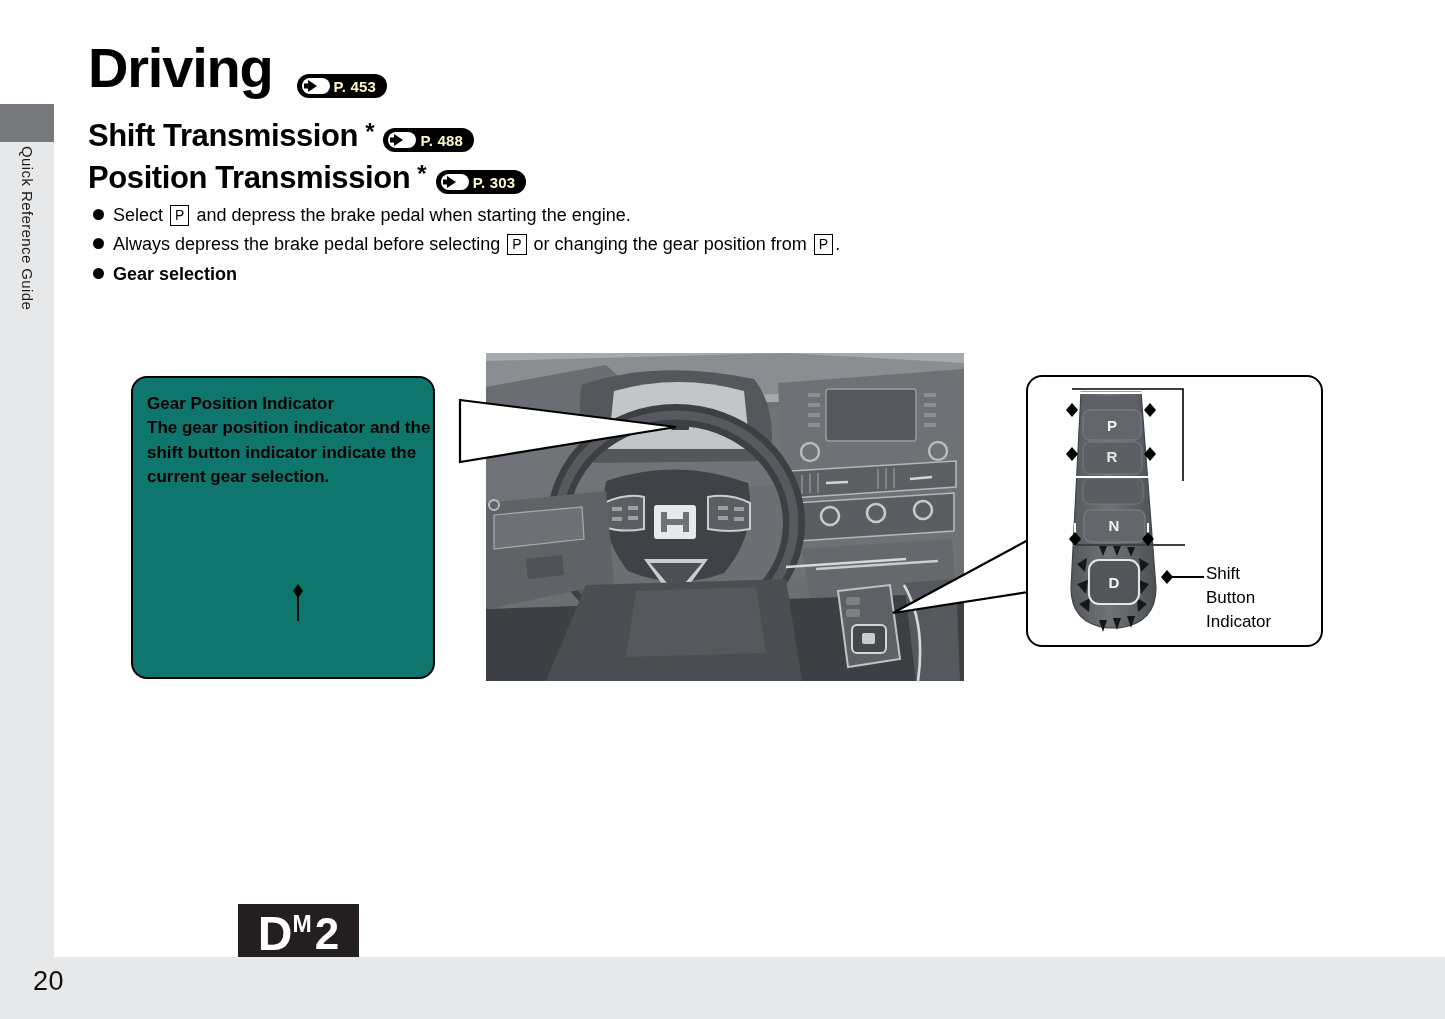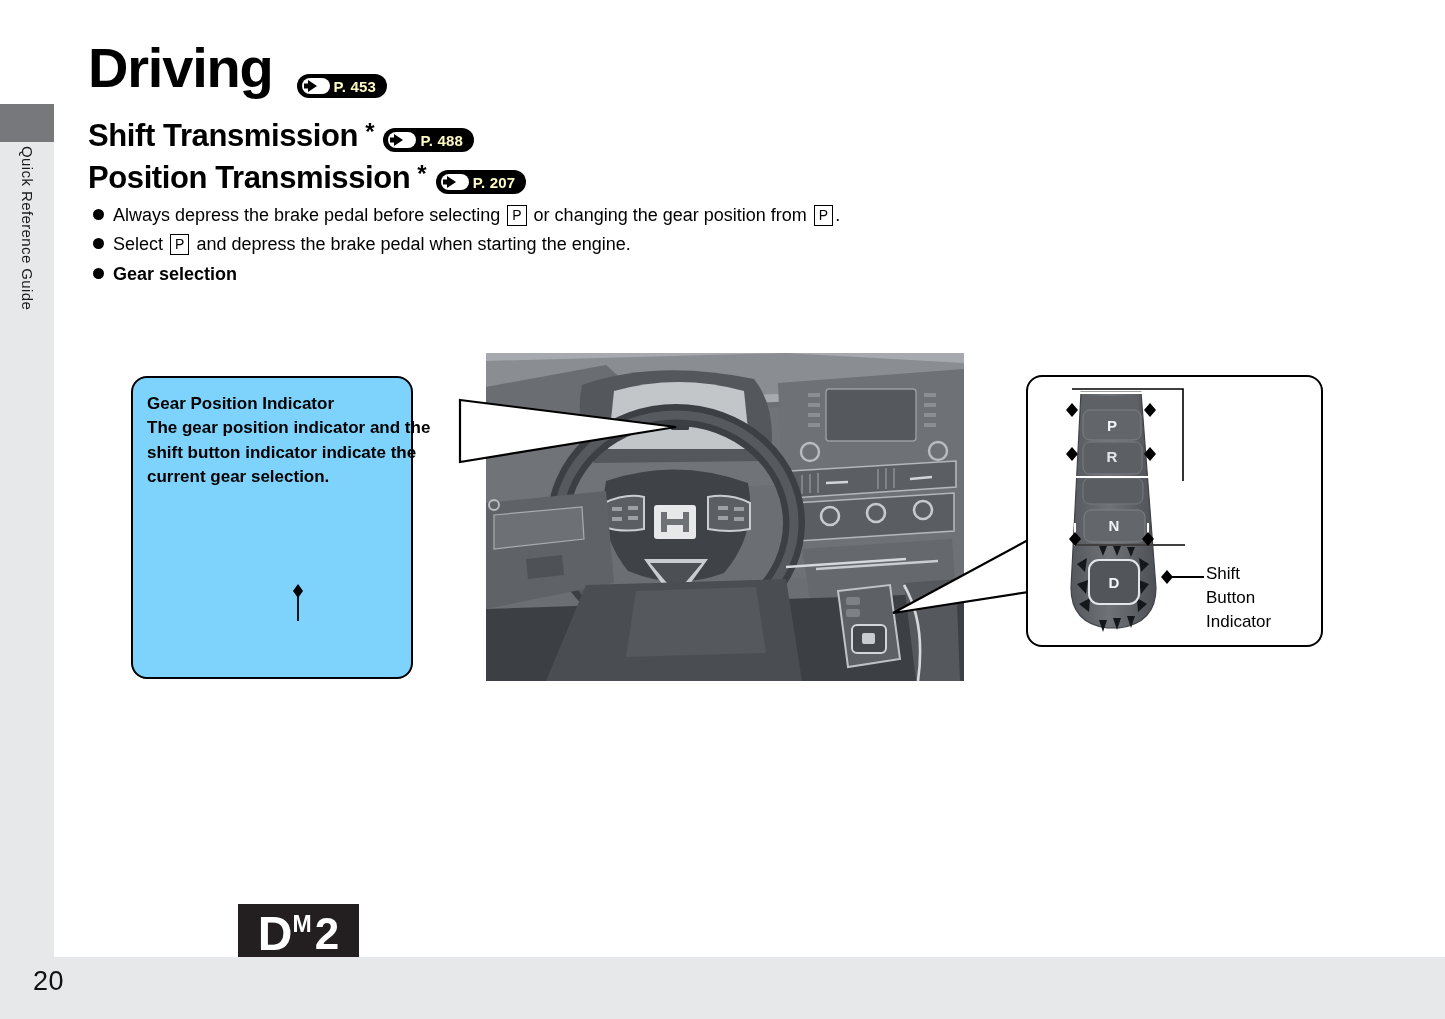--- a/index.html
+++ b/index.html
@@ -231,25 +231,25 @@
     left: 0; top: 0;
     width: 1445px; height: 1019px;
     pointer-events: none;
   }
 
   
   #callout-left {
     position: absolute;
     left: 131px;
     top: 376px;
-    width: 282px;
+    width: 304px;
     height: 303px;
     border: 2.2px solid #000;
     border-radius: 16px;
-    background: #7dd3fc;
+    background: #0f766e;
     box-sizing: border-box;
   }
   #callout-left .title {
     position: absolute;
     left: 14px; top: 16px;
     font-size: 17px;
     font-weight: bold;
   }
   #callout-left .body {
     position: absolute;
@@ -358,42 +358,42 @@
       <span class="arrow-oval"></span>
       <span class="reftxt">P. 488</span>
     </span>
   </div>
 
   <div id="h2-auto">
     <span class="h2txt">Position Transmission</span>
     <span class="asterisk">*</span>
     <span class="ref-pill">
       <span class="arrow-oval"></span>
-      <span class="reftxt">P. 207</span>
+      <span class="reftxt">P. 303</span>
     </span>
   </div>
 
   <div id="bullets">
+
+    <div class="bullet-row">
+      <span class="bullet-dot"></span>
+      <span>
+        <span>Select</span>
+        <span class="pbox">P</span>
+        <span>and depress the brake pedal when starting the engine.</span>
+      </span>
+    </div>
 
     <div class="bullet-row">
       <span class="bullet-dot"></span>
       <span>
         <span>Always depress the brake pedal before selecting</span>
         <span class="pbox">P</span>
         <span>or changing the gear position from</span>
         <span class="pbox">P</span><span>.</span>
-      </span>
-    </div>
-
-    <div class="bullet-row">
-      <span class="bullet-dot"></span>
-      <span>
-        <span>Select</span>
-        <span class="pbox">P</span>
-        <span>and depress the brake pedal when starting the engine.</span>
       </span>
     </div>
 
     <div class="bullet-row bold">
       <span class="bullet-dot"></span>
       <span>Gear selection</span>
     </div>
 
   </div>
 

